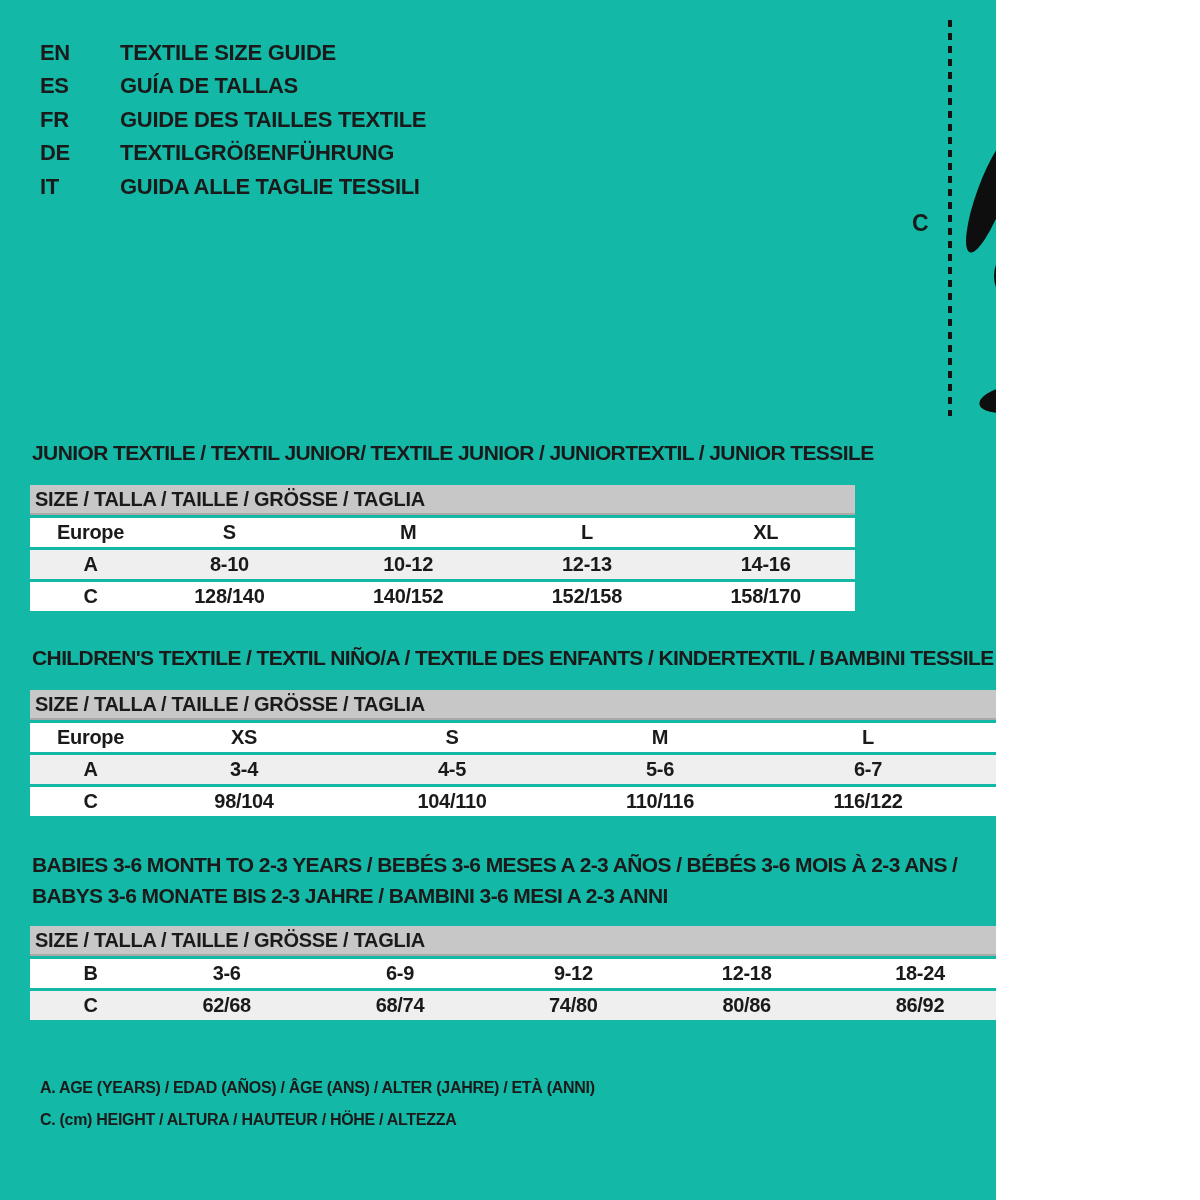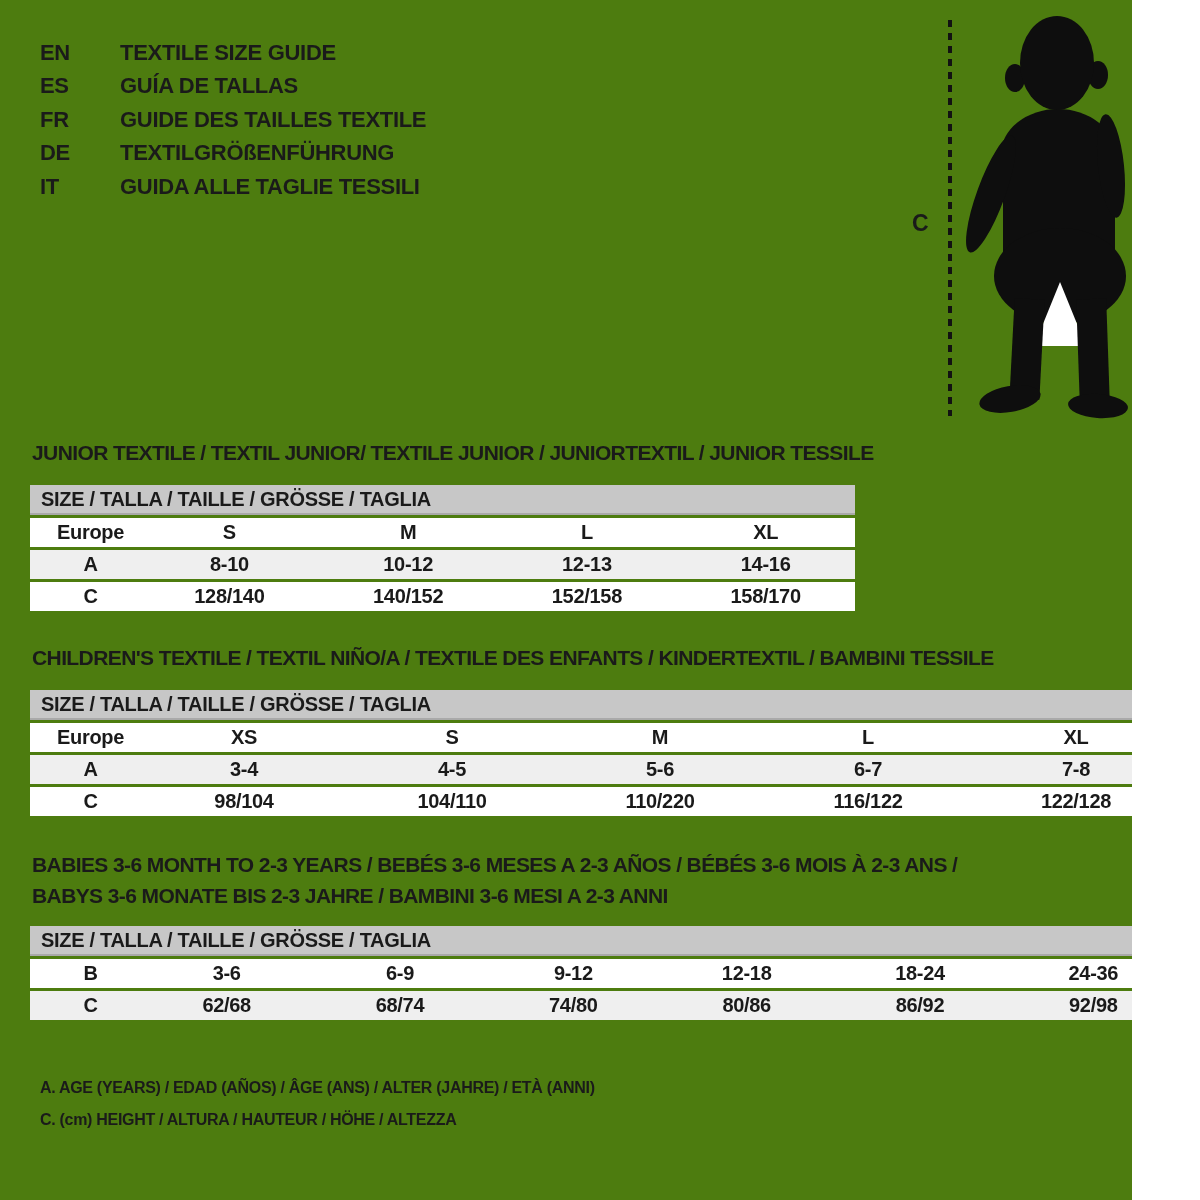--- a/index.html
+++ b/index.html
@@ -1,17 +1,17 @@
 <!DOCTYPE html>
 <html><head>
 <meta charset="utf-8">
 <style>
   html,body{margin:0;padding:0;background:#ffffff;}
   .page{
-    position:relative;width:1132px;height:1200px;background:#4d7c0f;
+    position:relative;width:996px;height:1200px;background:#14b8a6;
     font-family:"Liberation Sans",sans-serif;font-weight:bold;color:#1a1a1a;
     overflow:hidden;
   }
   
   .lang-list{position:absolute;left:40px;top:36px;}
   .lang-row{display:flex;height:33.5px;align-items:center;font-size:22px;letter-spacing:-0.3px;}
   .lang-row .code{width:80px;}
   
   .measure-line{
     position:absolute;left:948px;top:20px;width:4px;height:396px;
@@ -24,21 +24,21 @@
   #title-junior{top:437px;}
   #title-children{top:642px;}
   #title-babies{top:849px;}
   
   .size-table{position:absolute;left:30px;display:flex;flex-direction:column;gap:3px;font-size:20px;letter-spacing:-0.3px;}
   #table-junior{top:485px;width:825px;}
   #table-children{top:690px;width:1150px;}
   #table-babies{top:926px;width:1150px;}
   .band{
     height:28px;background:#c7c7c7;border-bottom:2px solid #a9a9a9;
-    display:flex;align-items:center;padding-left:11px;font-size:20px;
+    display:flex;align-items:center;padding-left:5px;font-size:20px;
   }
   .trow{display:grid;align-items:center;height:29px;background:#ffffff;}
   .trow.alt{background:#efefef;}
   .cols4{grid-template-columns:110px repeat(4,1fr);}
   .cols5{grid-template-columns:110px repeat(5,1fr);}
   .cols6{grid-template-columns:110px repeat(6,1fr);}
   .lbl{padding-left:11px;text-align:center;}
   .val{text-align:center;}
   
   .legend{position:absolute;left:40px;top:1072px;font-size:16px;line-height:32px;letter-spacing:-0.3px;}
@@ -145,21 +145,21 @@
       <span class="val">3-4</span>
       <span class="val">4-5</span>
       <span class="val">5-6</span>
       <span class="val">6-7</span>
       <span class="val">7-8</span>
     </div>
     <div class="trow cols5">
       <span class="lbl">C</span>
       <span class="val">98/104</span>
       <span class="val">104/110</span>
-      <span class="val">110/220</span>
+      <span class="val">110/116</span>
       <span class="val">116/122</span>
       <span class="val">122/128</span>
     </div>
   </div>
 
   <div class="section-title" id="title-babies"><span>BABIES 3-6 MONTH TO 2-3 YEARS / BEBÉS 3-6 MESES A 2-3 AÑOS / BÉBÉS 3-6 MOIS À 2-3 ANS /</span><br><span>BABYS 3-6 MONATE BIS 2-3 JAHRE / BAMBINI 3-6 MESI A 2-3 ANNI</span></div>
   <div class="size-table" id="table-babies">
     <div class="band">SIZE / TALLA / TAILLE / GRÖSSE / TAGLIA</div>
     <div class="trow cols6">
       <span class="lbl">B</span>

